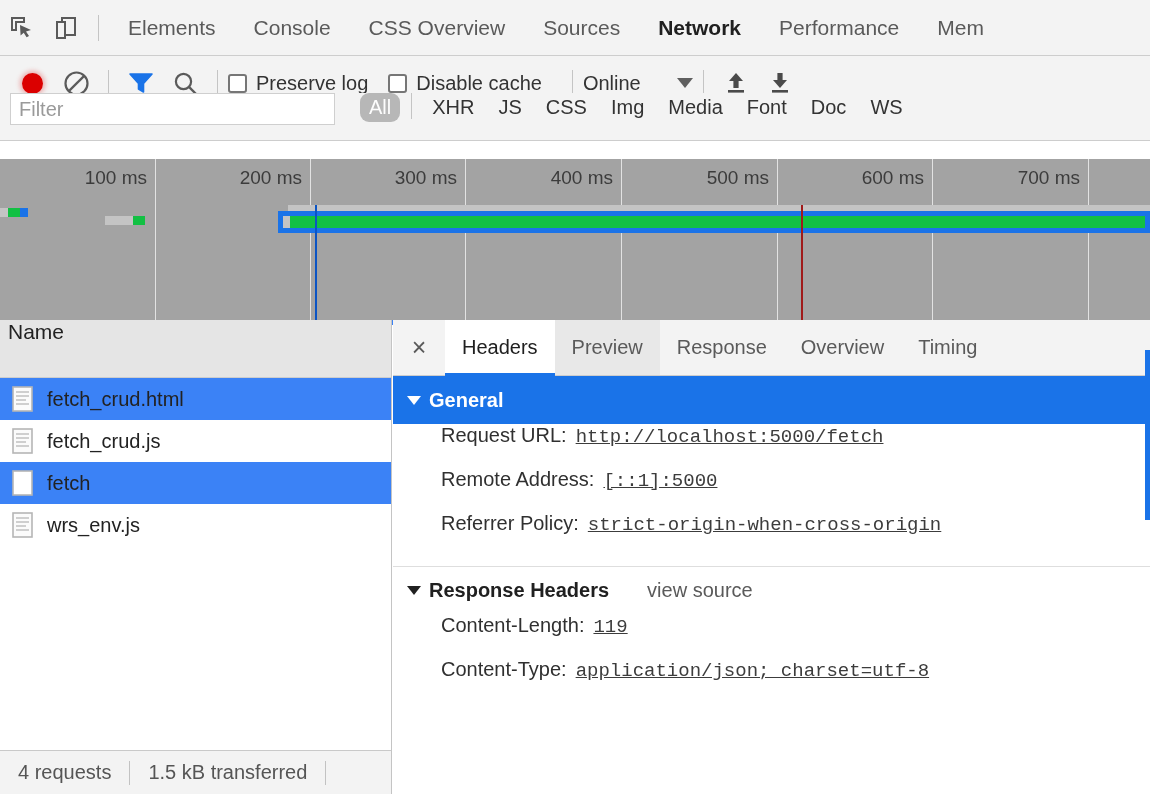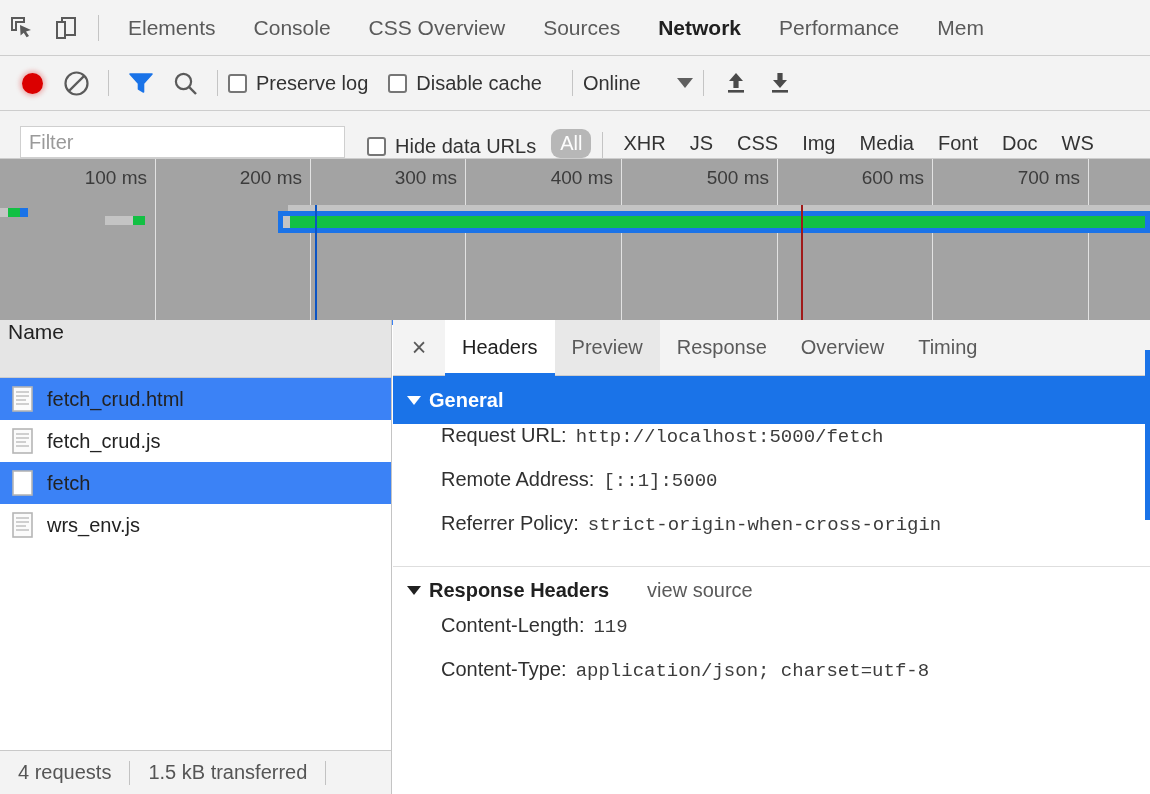--- a/index.html
+++ b/index.html
@@ -111,27 +111,27 @@
     margin-left: 36px;
     width: 0; height: 0;
     border-left: 8px solid transparent;
     border-right: 8px solid transparent;
     border-top: 10px solid #5f5f5f;
   }
 
   
   .filterbar {
     position: absolute;
-    left: 0; top: 111px;
+    left: 0; top: 93px;
     width: 1150px; height: 48px;
     background: #f3f3f3;
     border-bottom: 1px solid #cdcdcd;
     display: flex;
-    align-items: flex-end;
-    padding-left: 20px;
+    align-items: flex-start;
+    padding-left: 10px;
     box-sizing: border-box;
   }
   .filter-input {
     width: 325px; height: 32px;
     background: #fff;
     border: 1px solid #cfcfcf;
     font-size: 20px;
     color: #9a9a9a;
     padding: 0 8px;
     box-sizing: border-box;
@@ -317,20 +317,21 @@
   .hkey {
     font-weight: normal;
     color: #303030;
     font-family: "Liberation Sans", sans-serif;
   }
   .hval {
     color: #3c3c3c;
     font-family: "Liberation Mono", monospace;
     font-size: 19px;
     margin-left: 9px;
+    text-decoration: underline;
   }
   .sdot {
     width: 15px; height: 15px;
     border-radius: 50%;
     background: #0fbe3f;
     display: inline-block;
     margin: 0 7px 0 9px;
     flex: 0 0 auto;
     align-self: center;
   }
@@ -437,24 +438,20 @@
       <svg width="26" height="26" viewBox="0 0 26 26">
         <path d="M13 18 L6 10 H10.4 V3 H15.6 V10 H20 Z" fill="#4a4a4a"></path>
         <rect x="5" y="20" width="16" height="2.6" fill="#4a4a4a"></rect>
       </svg>
     </div>
   </div>
 
   <div class="filterbar">
     <div class="filter-input">
       <span>Filter</span>
-    </div>
-    <div class="cb-row" style="margin-right:12px;">
-      <span class="cbox"></span>
-      <span>Hide data URLs</span>
     </div>
     <div class="chip sel">All</div>
     <div class="vsep" style="margin:0 8px;"></div>
     <div class="chip">XHR</div>
     <div class="chip">JS</div>
     <div class="chip">CSS</div>
     <div class="chip">Img</div>
     <div class="chip">Media</div>
     <div class="chip">Font</div>
     <div class="chip">Doc</div>

